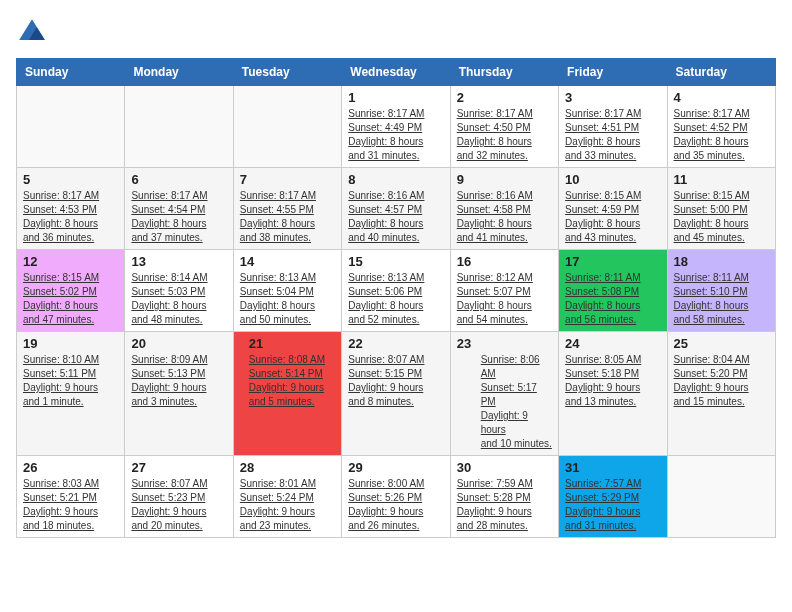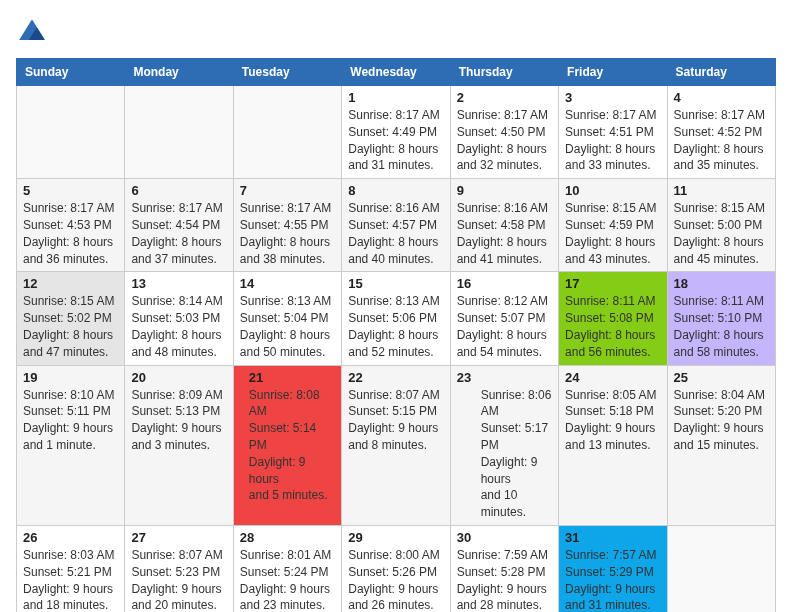--- a/index.html
+++ b/index.html
@@ -69,22 +69,23 @@
       background: #f9f9f9;
     }
     .day-num {
       font-weight: bold;
       font-size: 13px;
       margin-bottom: 2px;
       color: #222;
     }
     .day-detail {
       color: #333;
-      font-size: 12px;
+      font-size: 10px;
       line-height: 1.4;
+      text-decoration: underline;
     }
     tr:nth-child(even) td {
       background-color: #f5f5f5;
     }
     tr:nth-child(odd) td {
       background-color: #fff;
     }
     
     thead tr th { background-color: #2e6db4 !important; }
   </style>
@@ -199,21 +200,21 @@
         </td>
         <td style="background-color: rgb(245, 245, 245); margin-top: 36px;">
           <div class="day-num">11</div>
           <div class="day-detail" style="white-space: pre-line;">Sunrise: 8:15 AM
 Sunset: 5:00 PM
 Daylight: 8 hours
 and 45 minutes.</div>
         </td>
       </tr>
       <tr>
-        <td style="background-color: #e5e5e5;">
+        <td style="background-color: #f0abfc;">
           <div class="day-num">12</div>
           <div class="day-detail" style="white-space: pre-line;">Sunrise: 8:15 AM
 Sunset: 5:02 PM
 Daylight: 8 hours
 and 47 minutes.</div>
         </td>
         <td style="background-color: rgb(255, 255, 255);">
           <div class="day-num">13</div>
           <div class="day-detail" style="white-space: pre-line;">Sunrise: 8:14 AM
 Sunset: 5:03 PM
@@ -234,21 +235,21 @@
 Daylight: 8 hours
 and 52 minutes.</div>
         </td>
         <td style="background-color: rgb(255, 255, 255);">
           <div class="day-num">16</div>
           <div class="day-detail" style="white-space: pre-line;">Sunrise: 8:12 AM
 Sunset: 5:07 PM
 Daylight: 8 hours
 and 54 minutes.</div>
         </td>
-        <td style="background-color: #84cc16;">
+        <td style="background-color: #22c55e;">
           <div class="day-num">17</div>
           <div class="day-detail" style="white-space: pre-line;">Sunrise: 8:11 AM
 Sunset: 5:08 PM
 Daylight: 8 hours
 and 56 minutes.</div>
         </td>
         <td style="background-color: #c4b5fd; margin-top: 19px;">
           <div class="day-num">18</div>
           <div class="day-detail" style="white-space: pre-line;">Sunrise: 8:11 AM
 Sunset: 5:10 PM

